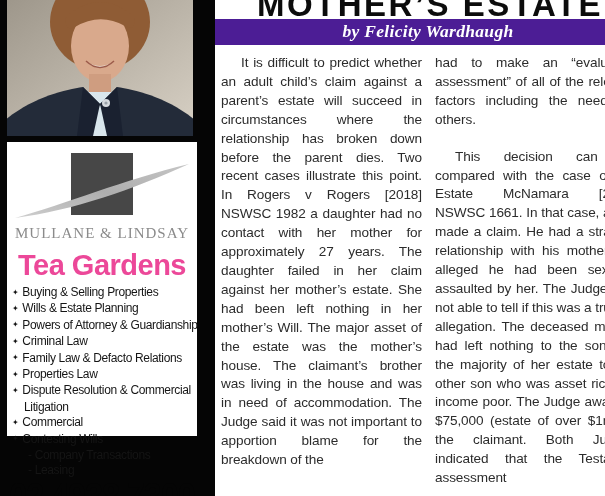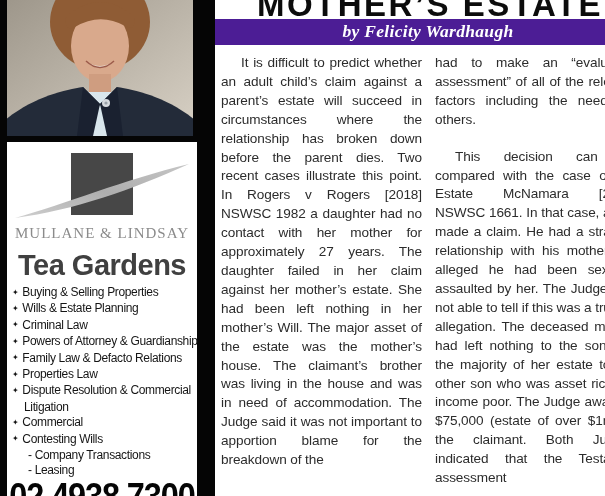--- a/index.html
+++ b/index.html
@@ -4,29 +4,29 @@
 <style>
   html,body{margin:0;padding:0;}
   body{width:605px;height:496px;overflow:hidden;position:relative;background:#ffffff;
        font-family:"Liberation Sans",sans-serif;}
 
   
   .sidebar{position:absolute;left:0;top:0;width:215px;height:496px;background:#050505;}
   .photo{position:absolute;left:7px;top:0;width:186px;height:136px;overflow:hidden;background:#b6aea3;}
   .photo svg{display:block;}
 
-  .infobox{position:absolute;left:7px;top:142px;width:190px;height:354px;background:#ffffff;overflow:visible;}
+  .infobox{position:absolute;left:7px;top:142px;width:190px;height:294px;background:#ffffff;overflow:visible;}
   .logo{ text-align:center;padding-top:6px;}
   .logo svg{display:block;margin:0 auto;}
   .firm-name{font-family:"Liberation Serif",serif;color:#8b8b8b;font-size:15px;
              letter-spacing:1px;white-space:nowrap;margin-top:3px;}
   .firm-tagline{font-family:"Liberation Serif",serif;color:#9a9a9a;font-size:10.5px;
                 letter-spacing:3px;white-space:nowrap;margin-top:1px;}
   .location{margin:7px 0 3px;text-align:center;font-size:29px;font-weight:bold;
-            letter-spacing:-0.5px;color:#404040;}
+            letter-spacing:-0.5px;color:#ec4899;}
   ul.services{list-style:none;margin:1px 0 0;padding:0 0 0 5px;font-size:12px;
               line-height:15.4px;color:#151515;letter-spacing:-0.35px;}
   ul.services li{padding-left:12px;text-indent:-12px;white-space:nowrap;}
   ul.services li.wrapitem{white-space:normal;}
   ul.services li.sub{padding-left:16px;text-indent:0;}
   .blt{font-size:8px;margin-right:4px;position:relative;top:-1.5px;color:#111;}
   .phone{position:absolute;left:0;width:190px;top:333px;text-align:center;font-weight:bold;
          font-size:30px;letter-spacing:-1px;color:#050505;white-space:nowrap;
          transform:scale(1.08,1.25);transform-origin:top center;}
 
@@ -103,22 +103,22 @@
           <path d="M2 70 C 52 56, 110 32, 176 16 C 118 42, 62 62, 2 70 Z" fill="url(#sw)"></path>
         </svg>
         <div class="firm-name">MULLANE &amp; LINDSAY</div>
       </div>
 
       <div class="location">Tea Gardens</div>
 
       <ul class="services">
         <li><span class="blt">✦</span><span>Buying &amp; Selling Properties</span></li>
         <li><span class="blt">✦</span><span>Wills &amp; Estate Planning</span></li>
+        <li><span class="blt">✦</span><span>Powers of Attorney &amp; Guardianship</span></li>
         <li><span class="blt">✦</span><span>Criminal Law</span></li>
-        <li><span class="blt">✦</span><span>Powers of Attorney &amp; Guardianship</span></li>
         <li><span class="blt">✦</span><span>Family Law &amp; Defacto Relations</span></li>
         <li><span class="blt">✦</span><span>Properties Law</span></li>
         <li class="wrapitem"><span class="blt">✦</span><span>Dispute Resolution &amp; Commercial Litigation</span></li>
         <li><span class="blt">✦</span><span>Commercial</span></li>
         <li><span class="blt">✦</span><span>Contesting Wills</span></li>
         <li class="sub">- Company Transactions</li>
         <li class="sub">- Leasing</li>
       </ul>
 
       <div class="phone">02 4938 7300</div>

